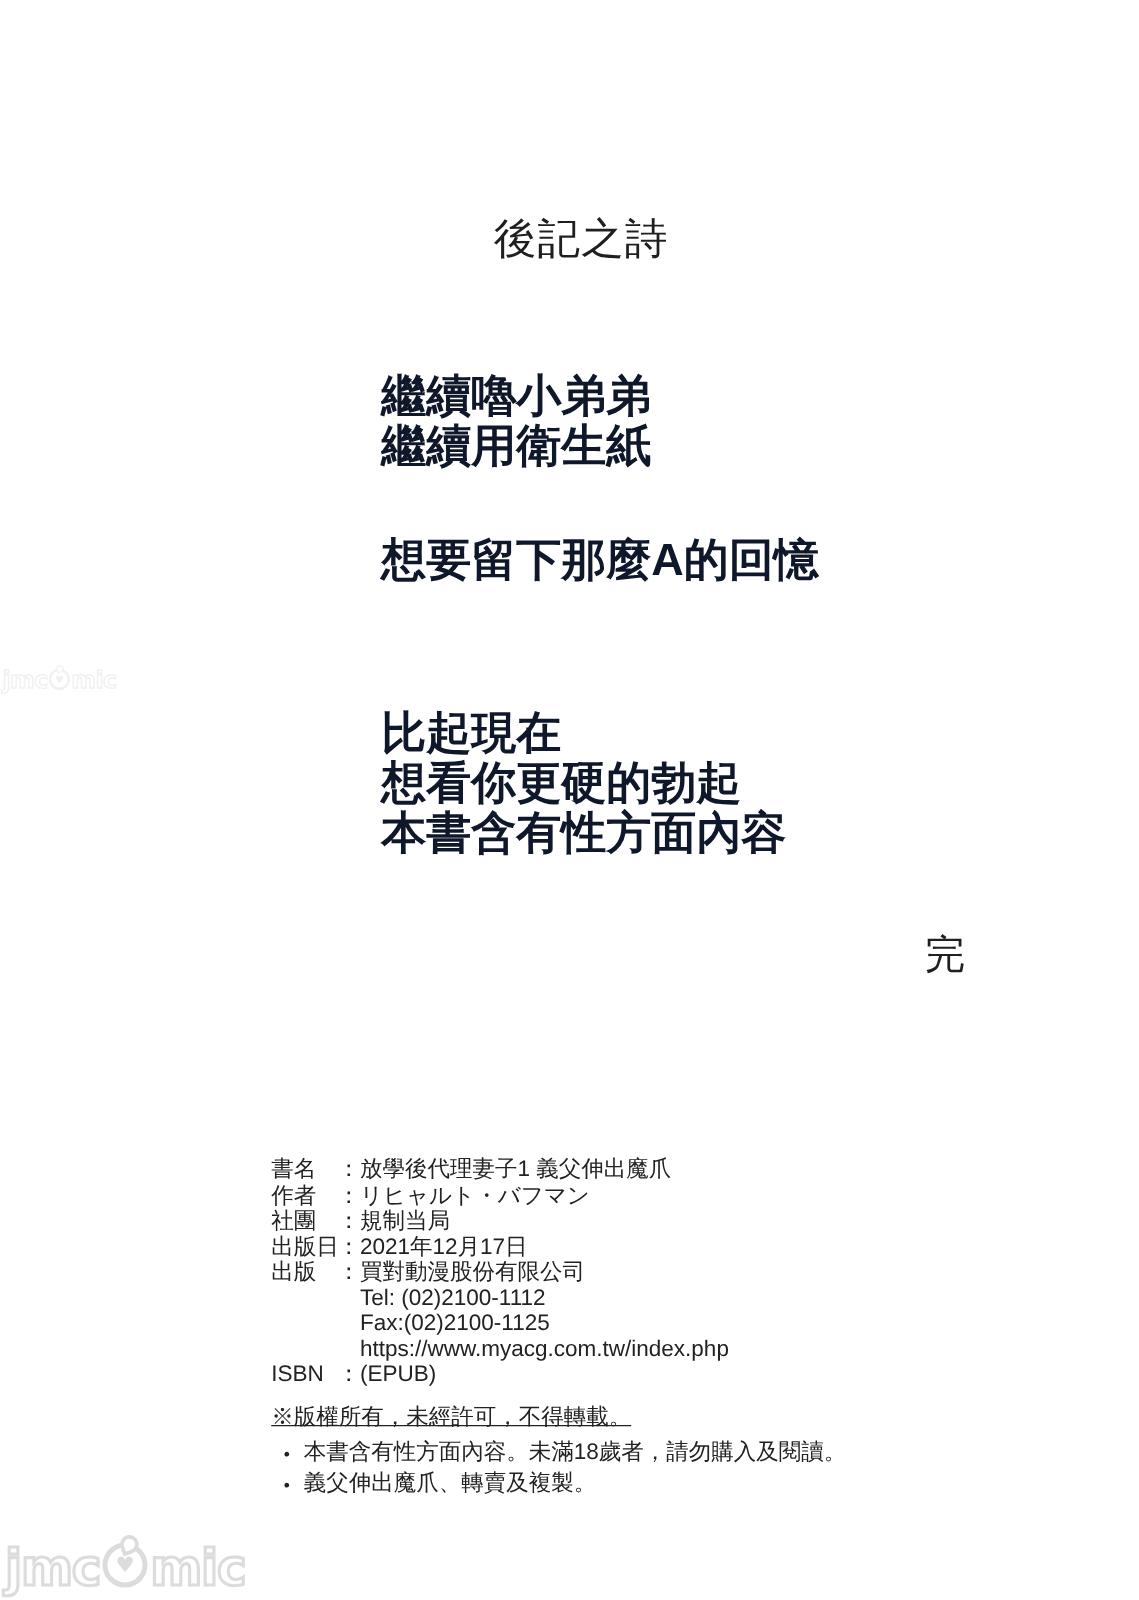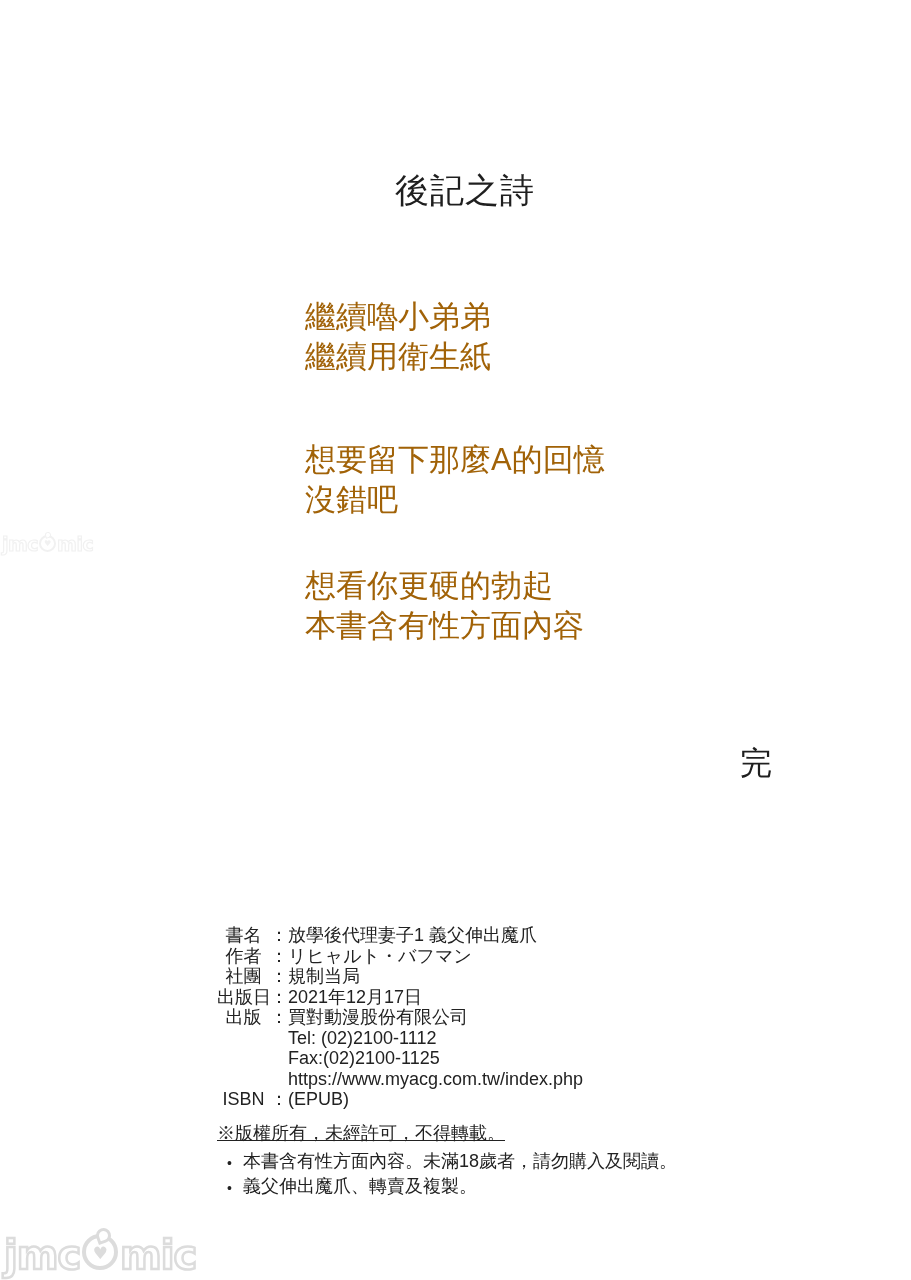--- a/index.html
+++ b/index.html
@@ -17,46 +17,46 @@
     left: 395px; top: 168px;
     font-size: 34px;
     letter-spacing: 1px;
     font-weight: 500;
     color: #1f1f1f;
     white-space: nowrap;
   }
   .stanza {
     position: absolute;
     left: 305px;
-    font-size: 31px;
+    font-size: 36px;
     line-height: 40px;
-    font-weight: 400;
-    color: #a16207;
+    font-weight: 700;
+    color: #0f172a;
     white-space: nowrap;
   }
   .stanza-1 { top: 297px; }
-  .stanza-2 { top: 428px; margin-top: 12px; }
+  .stanza-2 { top: 428px; }
   .stanza-3 { top: 566px; }
   .end-mark {
     position: absolute;
     left: 740px; top: 742px;
     font-size: 32px;
     font-weight: 500;
     color: #1f1f1f;
   }
   .info-block {
     position: absolute;
     left: 217px; top: 925px;
     font-size: 18px;
     line-height: 20.5px;
     color: #222222;
     white-space: nowrap;
   }
   .info-row { display: flex; }
-  .info-label { display: inline-block; width: 53px; text-align: center; }
+  .info-label { display: inline-block; width: 53px; }
   .info-colon { display: inline-block; }
   .info-value { display: inline-block; }
   .info-indent { padding-left: 71px; }
   .copyright-line { margin-top: 13px; text-decoration: underline; }
   .notices {
     position: absolute;
     left: 227px; top: 1150px;
     font-size: 18px;
     line-height: 23px;
     color: #222222;
@@ -112,24 +112,24 @@
 
   <div class="poem-title">後記之詩</div>
 
   <div class="stanza stanza-1">
     <div>繼續嚕小弟弟</div>
     <div>繼續用衛生紙</div>
   </div>
 
   <div class="stanza stanza-2">
     <div>想要留下那麼A的回憶</div>
-    <div>沒錯吧</div>
   </div>
 
   <div class="stanza stanza-3">
+    <div>比起現在</div>
     <div>想看你更硬的勃起</div>
     <div>本書含有性方面內容</div>
   </div>
 
   <div class="end-mark">完</div>
 
   <div class="info-block">
     <div class="info-row">
       <span class="info-label">書名</span>
         <span class="info-colon">：</span>

